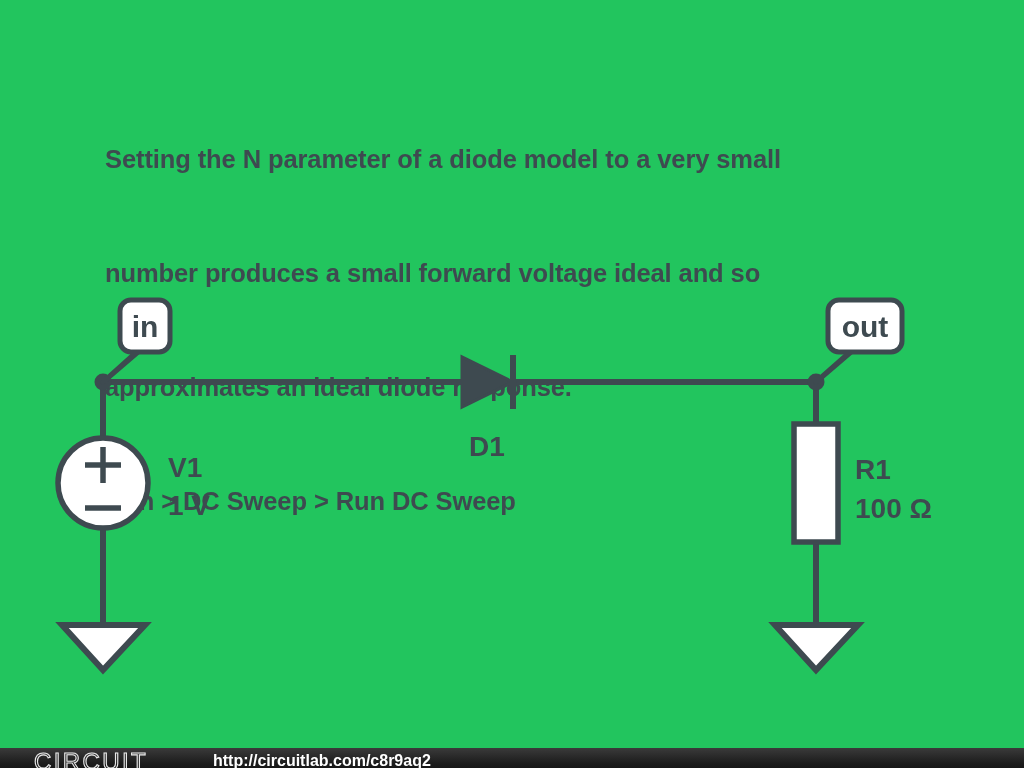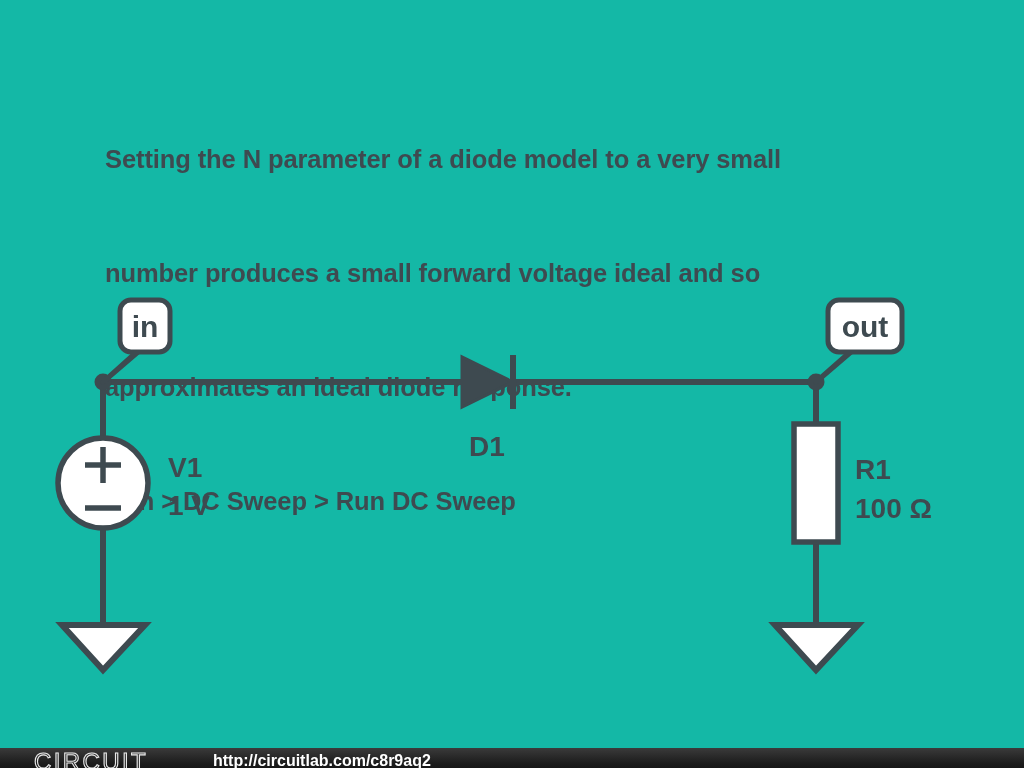--- a/index.html
+++ b/index.html
@@ -13,21 +13,21 @@
     position: relative;
     overflow: hidden;
     font-family: "Liberation Sans", sans-serif;
     color: #3e4a50;
   }
   #page {
     position: absolute;
     left: 0; top: 0;
     width: 1024px;
     height: 768px;
-    background: #14b8a6;
+    background: #22c55e;
   }
   
   #description {
     position: absolute;
     left: 105px;
     top: 64px;
     width: 880px;
     font-size: 25.5px;
     font-weight: bold;
     line-height: 38px;

